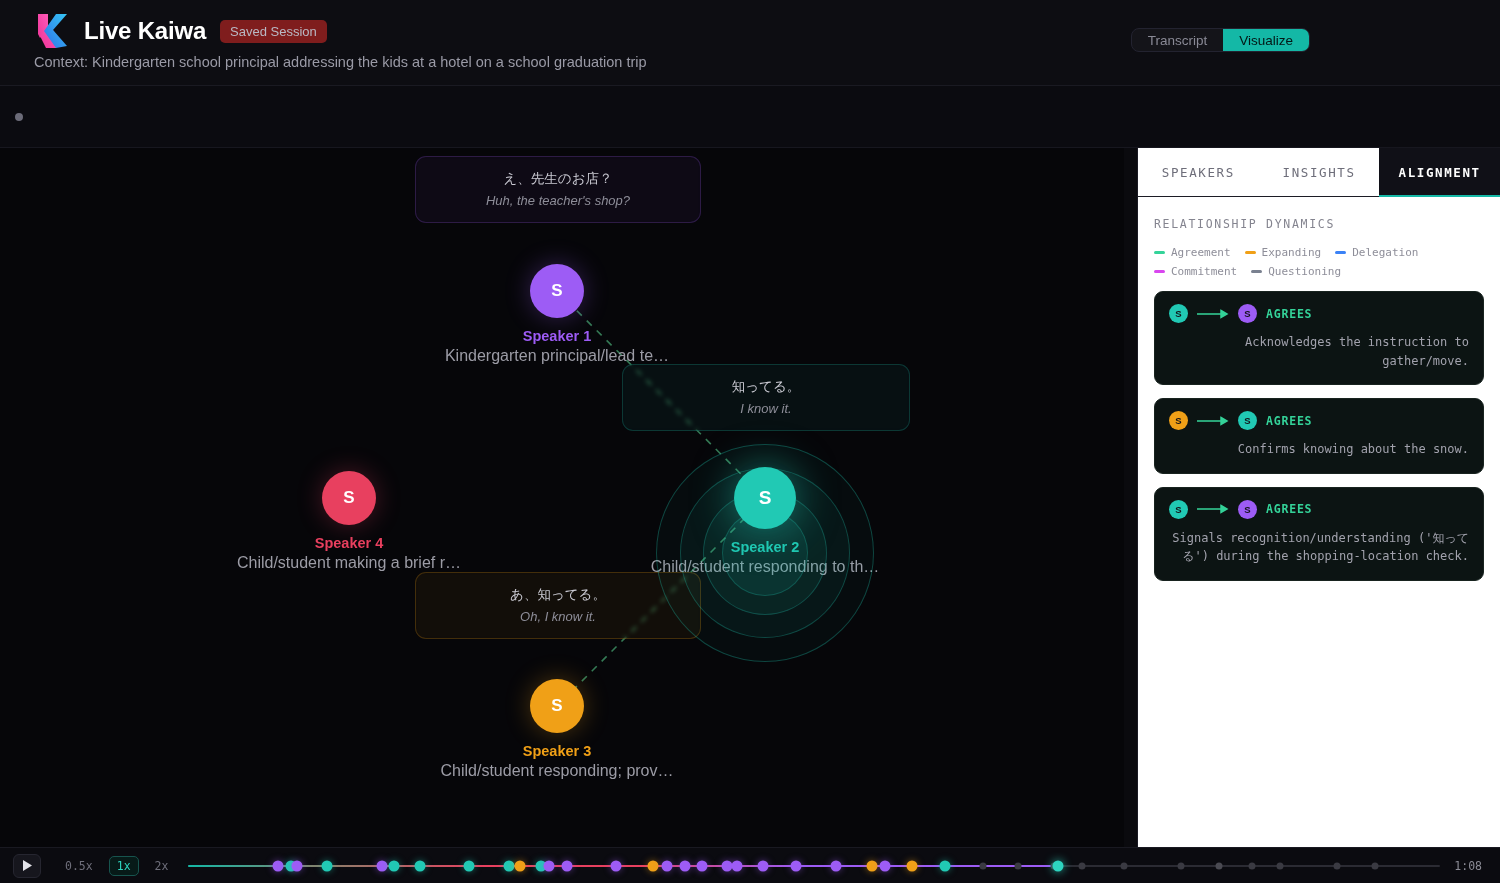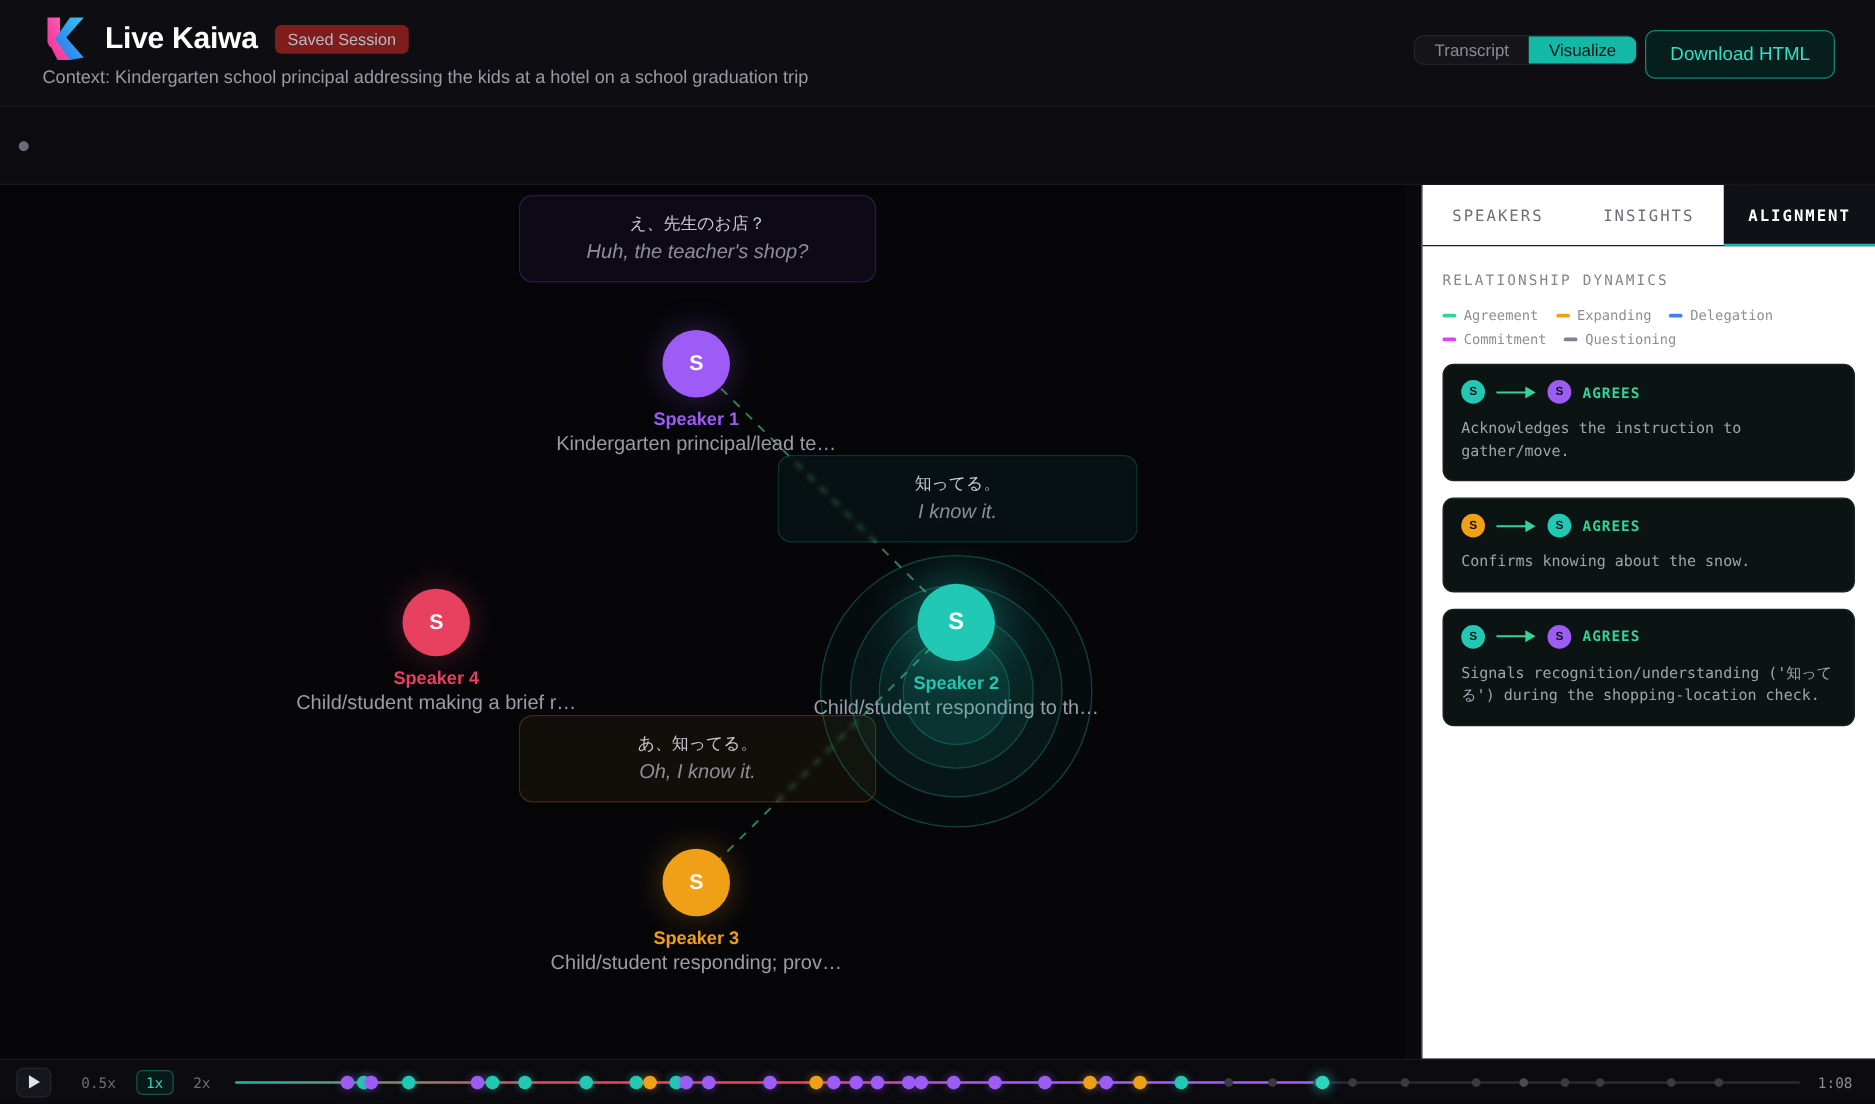--- a/index.html
+++ b/index.html
@@ -101,21 +101,21 @@
   .node-role { margin-top: 3px; font-size: 16px; color: #9c9ca6;
                white-space: nowrap; overflow: hidden; text-overflow: ellipsis; }
   .ring { position: absolute; border-radius: 50%; left: 50%; top: 50%;
           transform: translate(-50%,-50%); pointer-events: none; }
 
   .bubble {
     position: absolute; border-radius: 11px; padding: 13px 18px 14px;
     text-align: center; backdrop-filter: blur(2px);
   }
   .bubble-jp { font-size: 13.5px; color: #c9c9d2; }
-  .bubble-en { font-size: 16px; color: #8e8e99; font-style: italic; margin-top: 5px; }
+  .bubble-en { font-size: 13px; color: #8e8e99; font-style: italic; margin-top: 5px; }
 
   
   #panel {
     position: absolute; top: 148px; right: 0; width: 363px; height: 699px;
     background: #ffffff; border-left: 1px solid #1a1a23;
   }
   #panel-tabs { display: flex; height: 49px; border-bottom: 1px solid #1c1c25; }
   .ptab {
     flex: 1; display: flex; align-items: center; justify-content: center;
     font-size: 12.5px; letter-spacing: 1.6px; color: #6e6e7a;
@@ -138,21 +138,21 @@
     border-radius: 9px; padding: 12px 14px 14px;
   }
   .acard-top { display: flex; align-items: center; gap: 9px; }
   .mini-av {
     width: 19px; height: 19px; border-radius: 50%;
     display: flex; align-items: center; justify-content: center;
     font-size: 9.5px; font-weight: bold; color: #121218;
   }
   .arrow-wrap { width: 32px; height: 10px; }
   .acard-rel { font-size: 11.5px; font-weight: bold; letter-spacing: 0.8px; color: #34d399; }
-  .acard-desc { margin-top: 10px; font-size: 12px; line-height: 1.55; color: #a2a2ad; }
+  .acard-desc { margin-top: 10px; font-size: 12px; line-height: 1.55; color: #a2a2ad; text-align: right; }
 
   
   #playbar {
     position: absolute; bottom: 0; left: 0; width: 1500px; height: 36px;
     background: #0b0b10; border-top: 1px solid #191921;
     display: flex; align-items: center;
   }
   #play-btn {
     margin-left: 13px; width: 28px; height: 24px; border-radius: 6px;
     background: #16161d; border: 1px solid #262630; color: #d7d7de;
@@ -197,21 +197,20 @@
       </svg>
       <span id="app-title">Live Kaiwa</span>
       <span id="session-badge">Saved Session</span>
     </div>
     <div id="context-line">Context: Kindergarten school principal addressing the kids at a hotel on a school graduation trip</div>
 
     <div id="view-toggle">
       <button class="vt-btn">Transcript</button>
       <button class="vt-btn active">Visualize</button>
     </div>
-    <button id="download-btn">Download HTML</button>
   </div>
 
   <div id="subheader">
     <div id="space-dot"></div>
     <div id="space-title">CONVERSATION SPACE</div>
     <div id="space-div"></div>
     <div id="space-sub" class="mono">School Day Briefing and Weather Chat · 4 participants</div>
     <div id="avatar-strip">
         <div class="hdr-av" style="background: rgb(124, 92, 214);">S</div>
         <div class="hdr-av active" style="background: rgb(45, 212, 191);">S</div>

